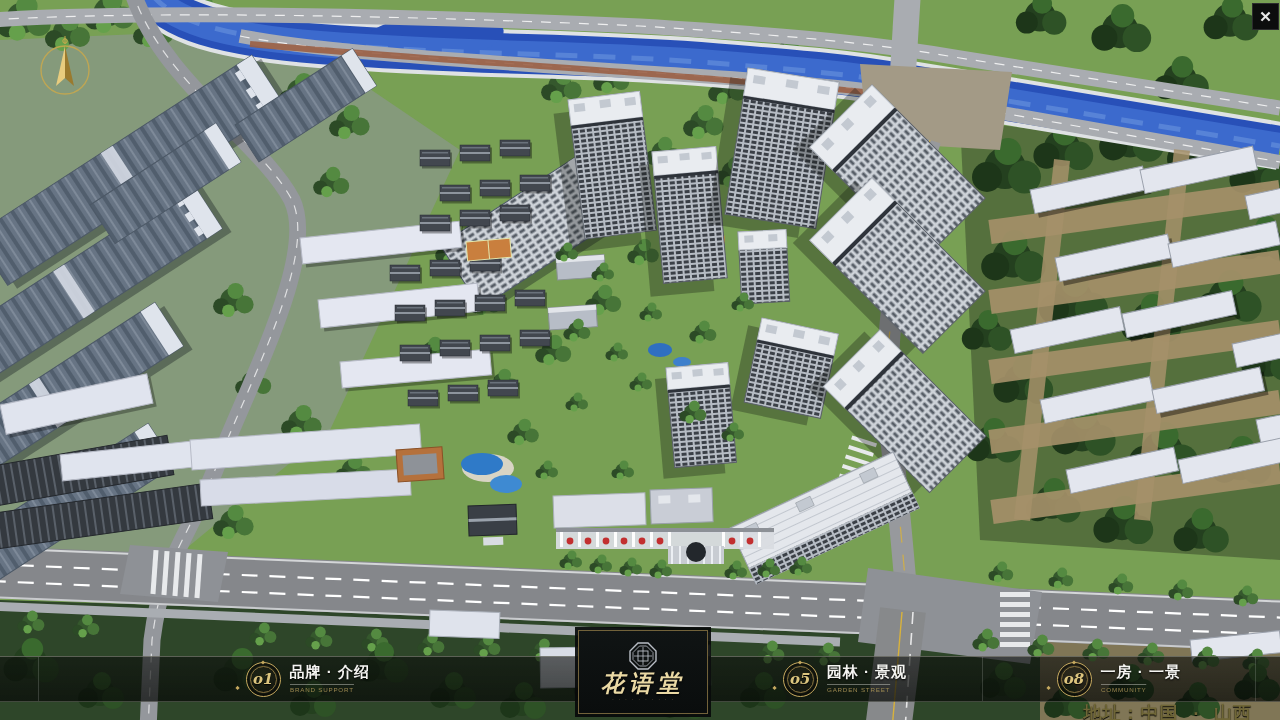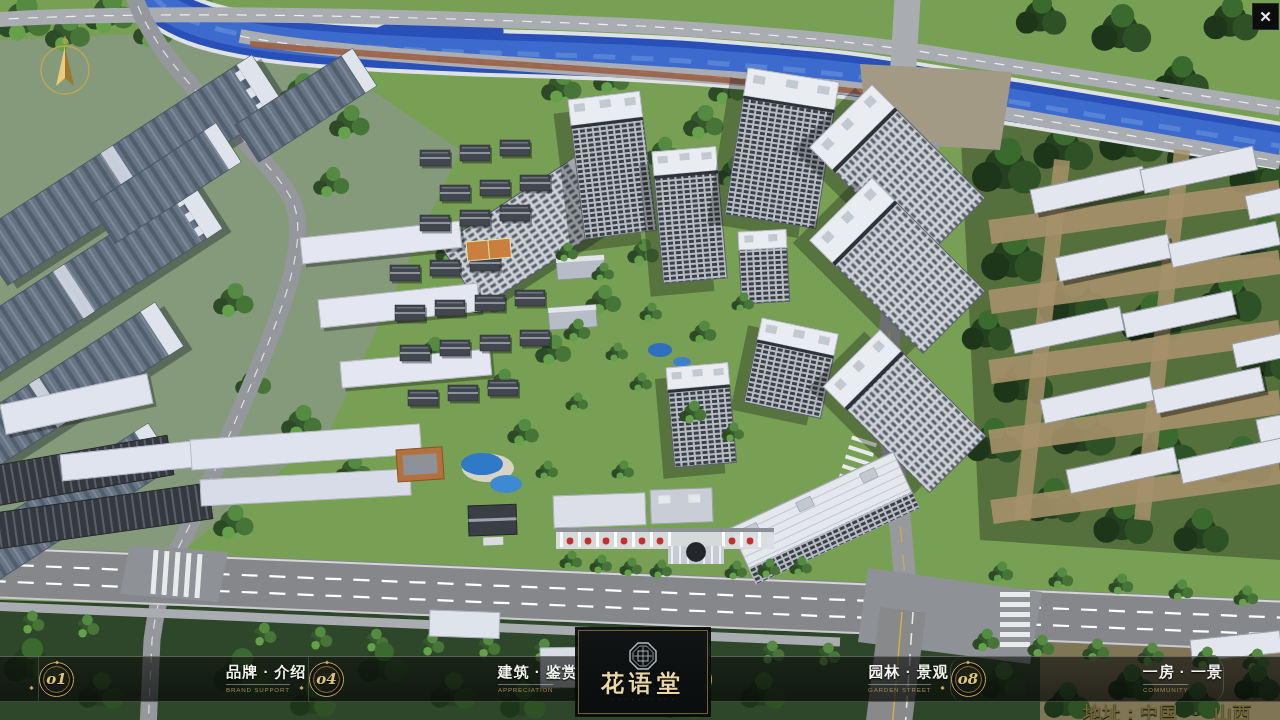--- a/index.html
+++ b/index.html
@@ -14,43 +14,43 @@
   .close-btn{position:absolute;left:1252px;top:3px;width:25px;height:25px;background:#0c0d0d;
     border:1px solid #2c2d2e;color:#e8e8e8;display:flex;align-items:center;justify-content:center;
     font-size:15px;font-weight:700;cursor:pointer;}
 
   
   .menubar{position:absolute;left:0;top:656px;width:1280px;height:44px;
     background:linear-gradient(180deg,rgba(12,14,12,.62),rgba(6,8,6,.72));
     border-top:1px solid rgba(215,215,200,.38);border-bottom:1px solid rgba(160,160,150,.30);}
   .menu-group{position:absolute;top:0;bottom:0;display:flex;}
   .menu-group.left{left:0;width:578px;padding-left:38px;box-sizing:border-box;}
-  .menu-group.right{left:676px;width:572px;padding-right:24px;box-sizing:border-box;}
-  .menu-item{flex:1;display:flex;align-items:center;justify-content:space-between;gap:9px;
+  .menu-group.right{left:708px;width:572px;padding-right:24px;box-sizing:border-box;}
+  .menu-item{flex:1;display:flex;align-items:center;justify-content:center;gap:9px;
     border-left:1px solid rgba(255,255,255,.16);cursor:pointer;}
-  .menu-group.right .menu-item:last-child{border-right:1px solid rgba(255,255,255,.16);border-radius:13px;}
+  .menu-group.right .menu-item:last-child{border-right:1px solid rgba(255,255,255,.16);}
   .badge{width:33px;height:33px;border-radius:50%;border:1px solid #c6a95f;position:relative;
     display:flex;align-items:center;justify-content:center;flex:0 0 auto;
     background:radial-gradient(circle at 50% 40%,rgba(40,38,24,.55),rgba(8,8,6,.55));
     box-shadow:inset 0 0 0 2px rgba(0,0,0,.35);}
   .badge::before{content:"";position:absolute;inset:3px;border-radius:50%;border:1px solid #8a743f;}
   .badge::after{content:"";position:absolute;left:50%;top:-2px;width:3px;height:3px;background:#c6a95f;
     transform:translateX(-50%) rotate(45deg);box-shadow:0 36px 0 0 #c6a95f;}
   .badge span{font-family:"DejaVu Serif",serif;font-style:italic;font-weight:700;font-size:15px;
     color:#dcc57e;text-shadow:0 1px 1px #000;}
   .mi-text{display:flex;flex-direction:column;align-items:flex-start;}
   .mi-zh{font-size:15px;font-weight:700;color:#f4f4f1;letter-spacing:1px;text-shadow:0 1px 2px #000;white-space:nowrap;}
   .mi-en{margin-top:2px;padding-top:2px;border-top:1px solid rgba(235,235,225,.55);
     font-size:8px;color:#9b8850;letter-spacing:1px;white-space:nowrap;transform:scale(.78);transform-origin:0 0;}
 
   
   .logo-panel{position:absolute;left:578px;top:630px;width:130px;height:84px;box-sizing:border-box;
     background:linear-gradient(180deg,#101414,#0a0d0d);border:1px solid #72623a;
     outline:3px solid rgba(8,10,10,.92);display:flex;flex-direction:column;align-items:center;
-    justify-content:center;gap:1px;cursor:pointer;z-index:5;}
+    justify-content:center;gap:1px;cursor:pointer;z-index:5;font-style:italic;}
   .logo-name{font-family:"DejaVu Serif",serif;font-weight:700;font-size:23px;color:#ead9a4;
     letter-spacing:5px;text-shadow:0 1px 2px #000;line-height:1;}
   .logo-tagline{font-size:7px;color:#8a7a4e;letter-spacing:2px;line-height:1;transform:scale(.8);}
 
   .address{position:absolute;right:28px;top:701px;font-size:18px;font-weight:700;color:#6f6637;
     letter-spacing:1px;text-shadow:0 1px 1px #000;font-family:Liberation Mono, monospace;}
 </style>
 </head>
 <body>
 
@@ -636,29 +636,20 @@
   <div class="menu-group left">
     <div class="menu-item">
       <div class="badge">
             <span>o1</span>
           </div>
       <div class="mi-text">
             <div class="mi-zh">品牌 · 介绍</div>
         <div class="mi-en">BRAND SUPPORT</div>
           </div>
     </div>
-    <div class="menu-item">
-      <div class="badge">
-            <span>o4</span>
-          </div>
-      <div class="mi-text">
-            <div class="mi-zh">建筑 · 鉴赏</div>
-        <div class="mi-en">APPRECIATION</div>
-          </div>
-    </div>
   </div>
 
   <div class="menu-group right">
     <div class="menu-item">
       <div class="badge">
             <span>o5</span>
           </div>
       <div class="mi-text">
             <div class="mi-zh">园林 · 景观</div>
         <div class="mi-en">GARDEN STREET</div>

